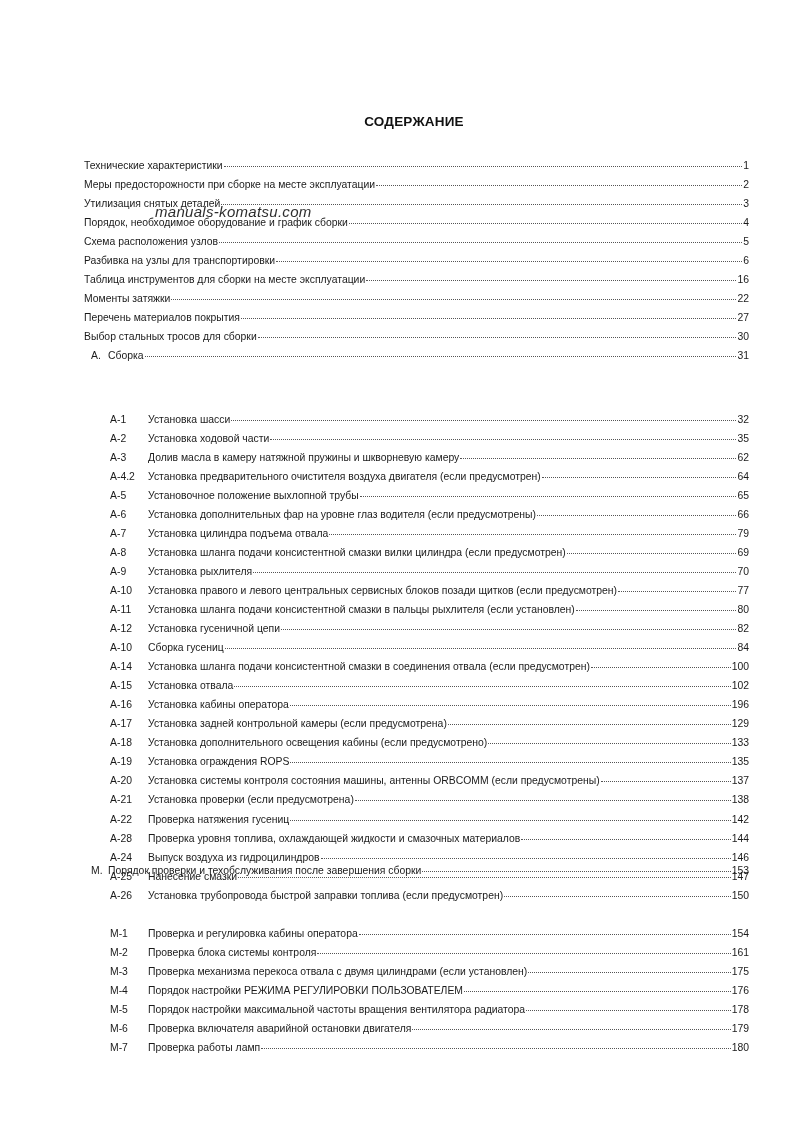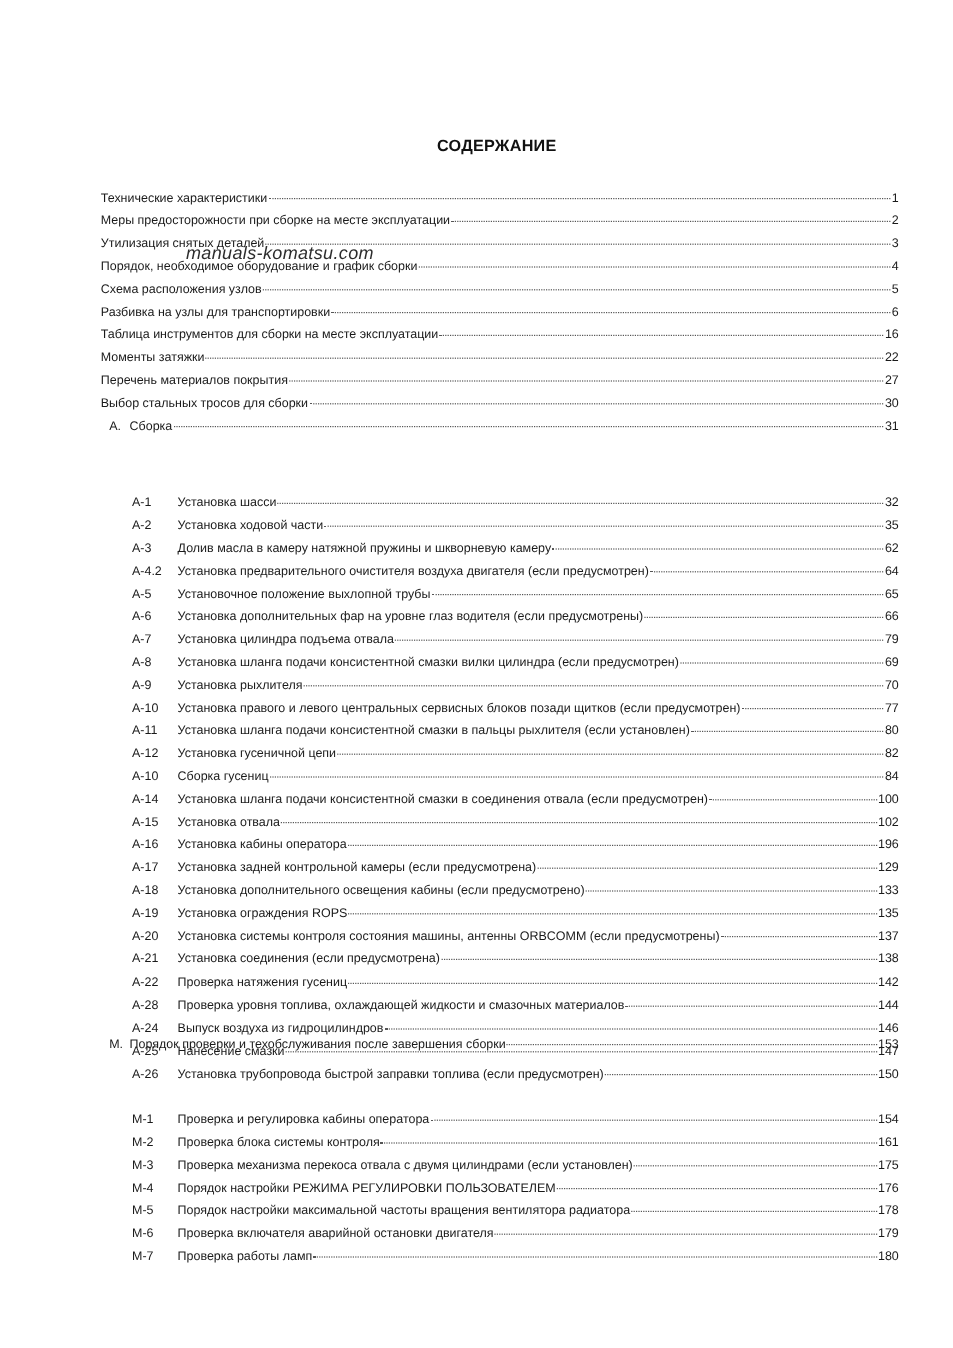--- a/index.html
+++ b/index.html
@@ -271,21 +271,21 @@
       <span class="toc-page">135</span>
     </div>
       <div class="toc-row level-3">
       <span class="toc-code">A-20</span>
       <span class="toc-title">Установка системы контроля состояния машины, антенны ORBCOMM (если предусмотрены)</span>
       <span class="toc-leader"></span>
       <span class="toc-page">137</span>
     </div>
       <div class="toc-row level-3">
       <span class="toc-code">A-21</span>
-      <span class="toc-title">Установка соединения (если предусмотрена)</span>
+      <span class="toc-title">Установка проверки (если предусмотрена)</span>
       <span class="toc-leader"></span>
       <span class="toc-page">138</span>
     </div>
       <div class="toc-row level-3">
       <span class="toc-code">A-22</span>
       <span class="toc-title">Проверка натяжения гусениц</span>
       <span class="toc-leader"></span>
       <span class="toc-page">142</span>
     </div>
       <div class="toc-row level-3">

